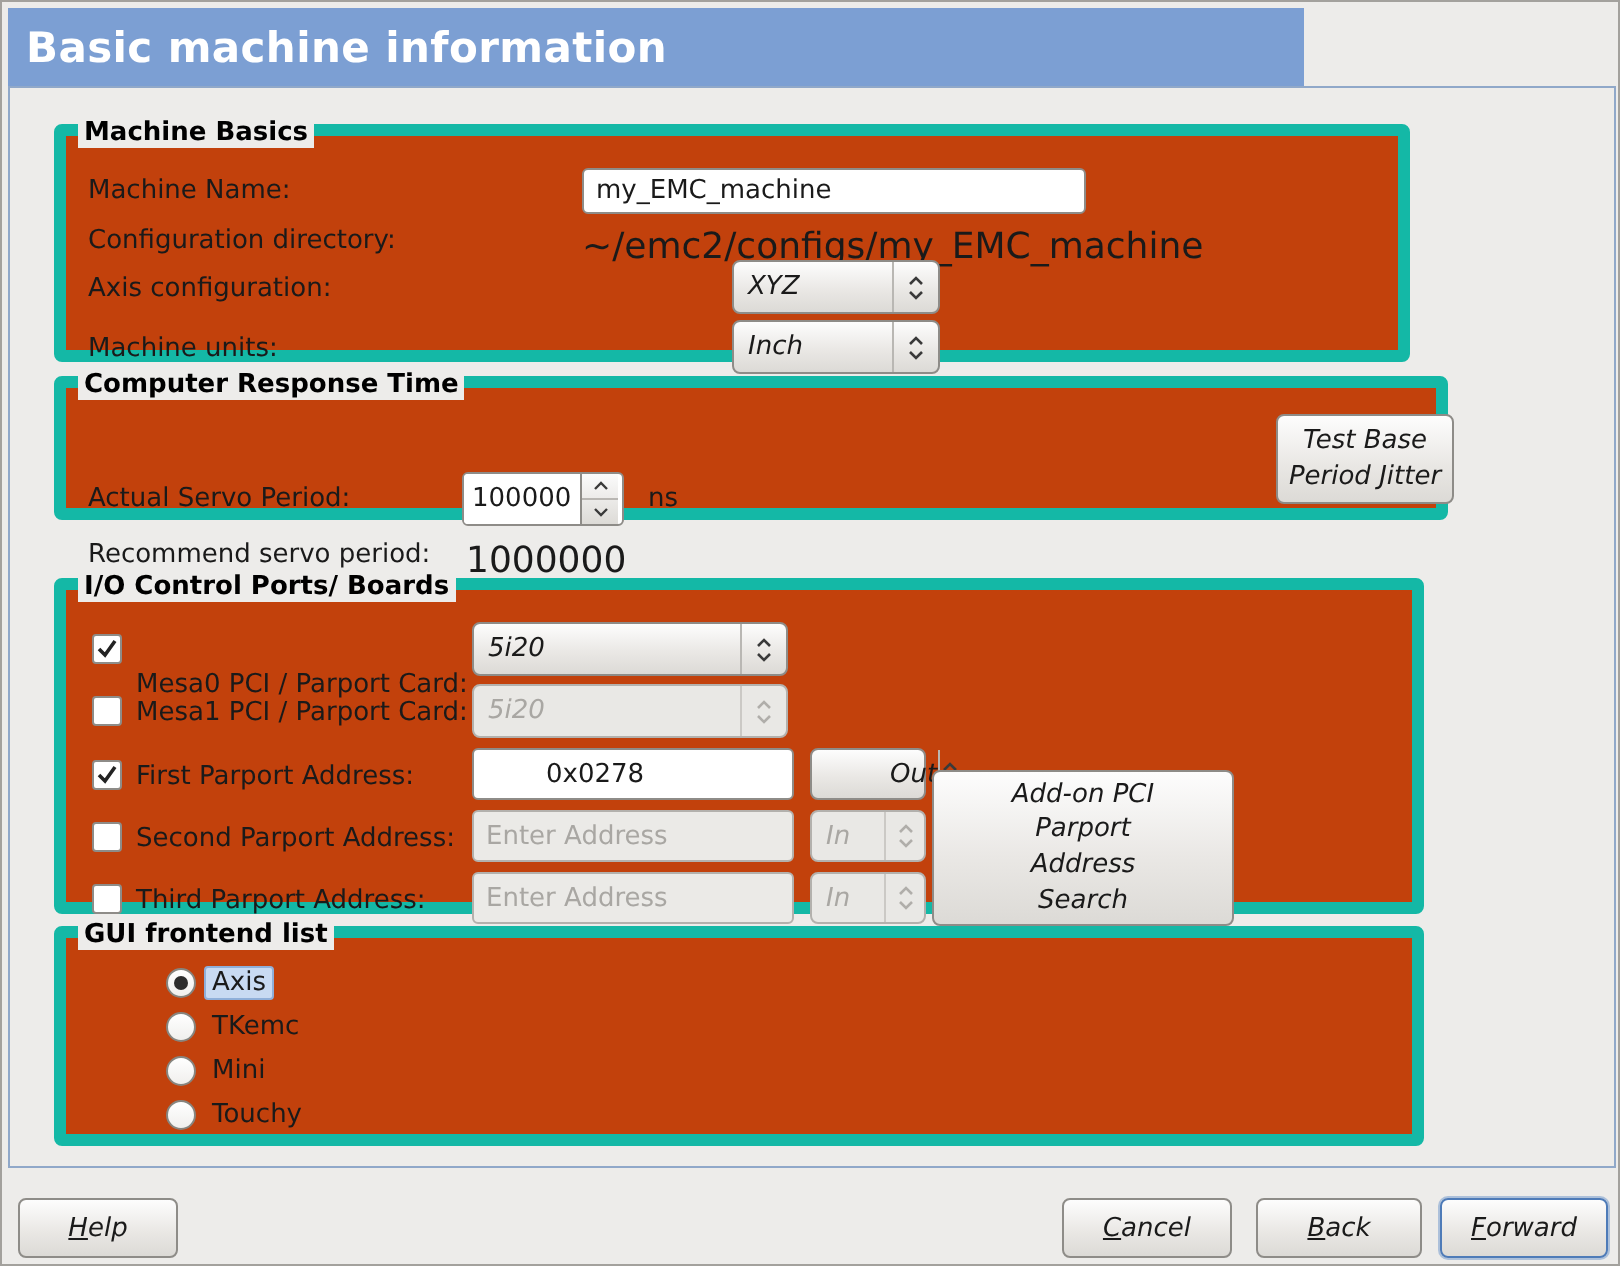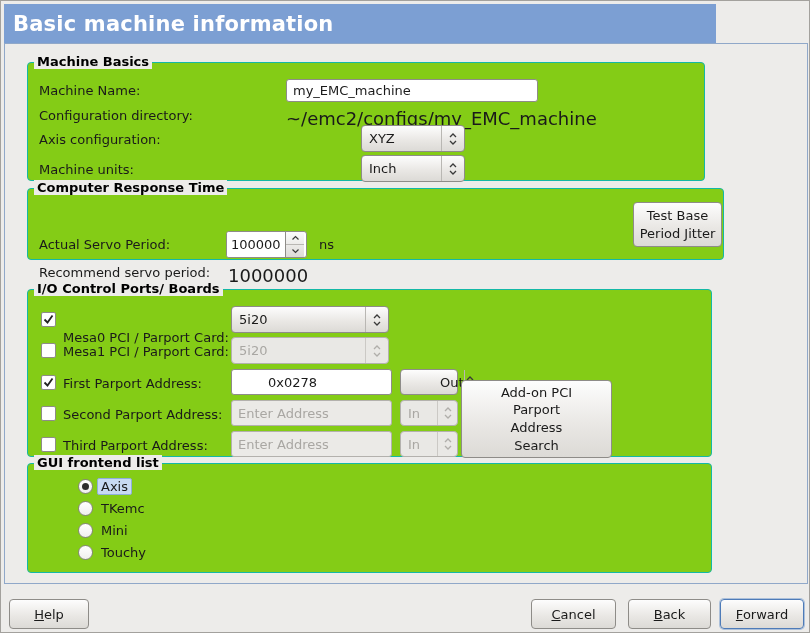--- a/index.html
+++ b/index.html
@@ -3,30 +3,30 @@
 <meta charset="utf-8">
 <style>
   * { margin:0; padding:0; box-sizing:border-box; }
   body { background:#d8d6d2; font-family:"DejaVu Sans","Liberation Sans",sans-serif; }
   .window {
     position:relative; width:810px; height:633px;
     background:#EDECEA; overflow:hidden;
     border:1px solid #A3A19D;
   }
   .titlebar {
-    position:absolute; left:3px; top:3px; width:712px; height:39px;
+    position:absolute; left:3px; top:3px; width:648px; height:39px;
     background:#7C9FD3; display:flex; align-items:center; padding-left:9px;
   }
   .titlebar .title { color:#FFFFFF; font-size:21px; font-weight:bold; letter-spacing:0.2px; }
   .content {
     position:absolute; left:3px; top:42px; width:804px; height:541px;
     border:1px solid #90A8C9; background:#EDECEA;
   }
   .frame {
-    position:absolute; border:1px solid #14b8a6; border-radius:4px; background:#84cc16;
+    position:absolute; border:6px solid #14b8a6; border-radius:4px; background:#c2410c;
   }
   .frame-label {
     position:absolute; top:-9px; left:6px; background:#EDECEA;
     font-weight:bold; font-size:13px; color:#000; padding:0 3px; white-space:nowrap;
   }
   .lbl { position:absolute; font-size:13px; color:#1A1A1A; white-space:nowrap; }
   .val { position:absolute; font-size:18px; color:#1A1A1A; white-space:nowrap; }
 
   .entry {
     position:absolute; border:1px solid #8E8C88; border-radius:3px; background:#FFFFFF;
@@ -37,20 +37,21 @@
     background:#EBEAE7; border-color:#B3B1AD; color:#A9A7A3;
   }
   .entry.disabled::placeholder, .entry::placeholder { color:#A9A7A3; }
 
   .btn, .combo {
     position:absolute; border:1px solid #8E8C88; border-radius:4px;
     background:linear-gradient(#FDFDFD, #EAE8E5 55%, #DCDAD6);
     font-size:13px; color:#1A1A1A;
     display:flex; align-items:center; justify-content:center;
     cursor:default;
+    font-style:italic;
   }
   .btn.focused { border-color:#4E7BB8; box-shadow:0 0 0 1px rgba(94,139,200,0.45); }
   .multiline { white-space:pre-line; text-align:center; line-height:1.35; }
   .mnemonic { display:inline-block; }
   .mnemonic::first-letter { text-decoration:underline; }
 
   .combo { justify-content:flex-start; }
   .combo .combo-text { flex:1; padding-left:7px; }
   .combo .combo-arrows {
     width:23px; align-self:stretch; border-left:1px solid #B9B7B3;

